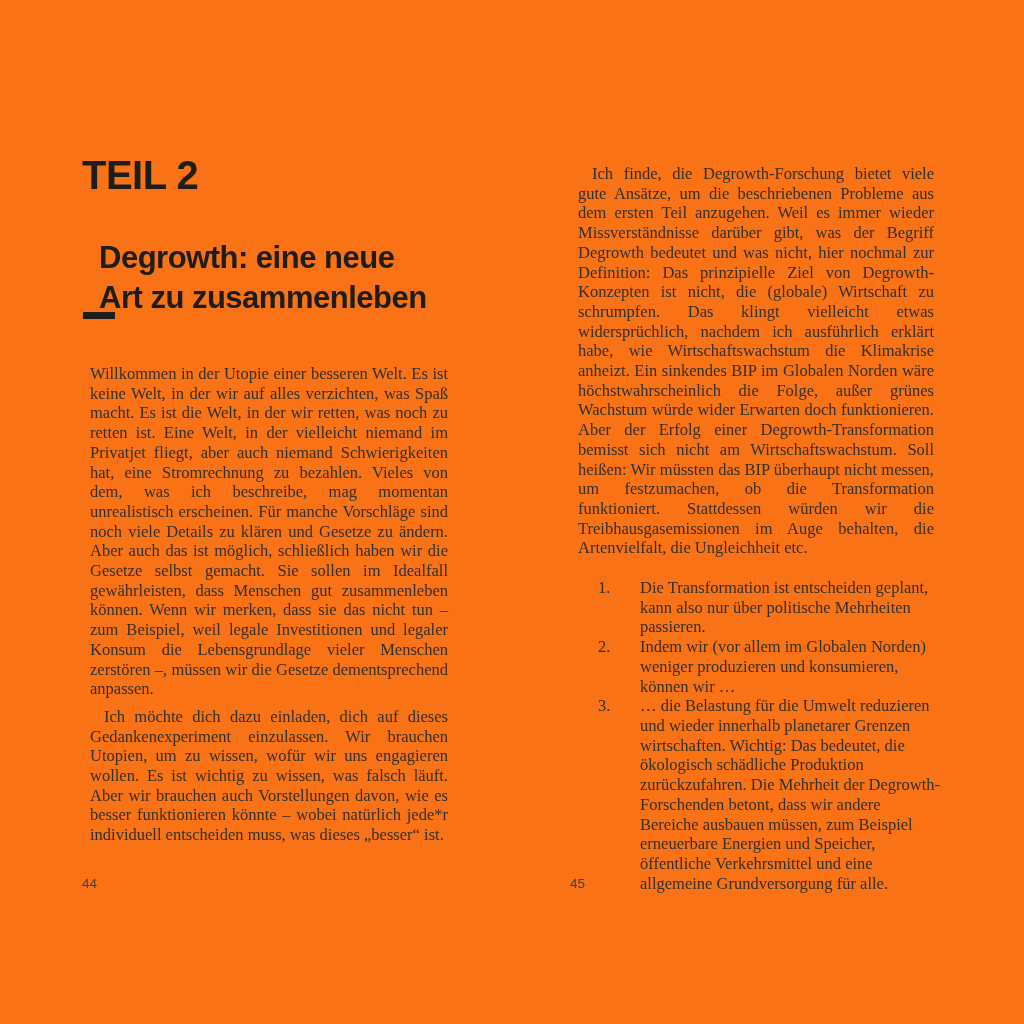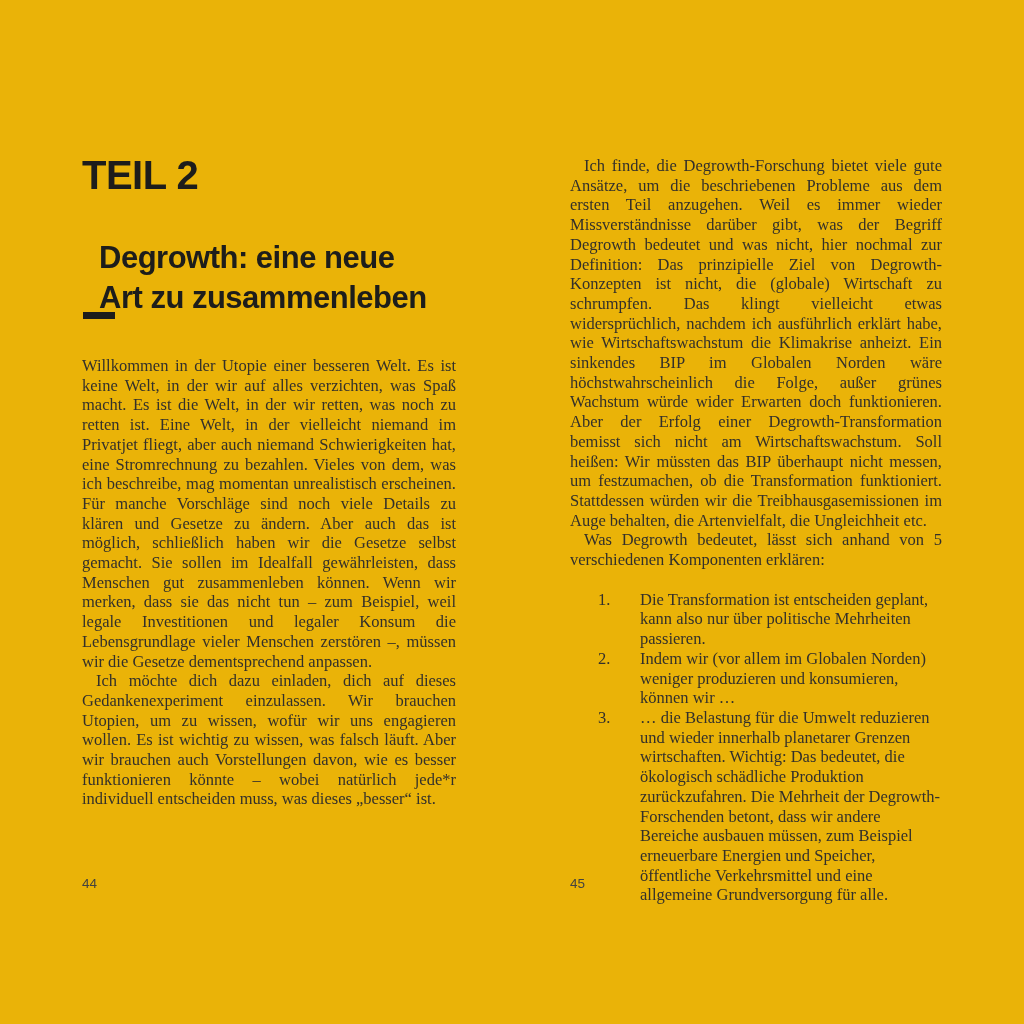--- a/index.html
+++ b/index.html
@@ -4,21 +4,21 @@
 <style>
   html, body {
     margin: 0;
     padding: 0;
     background: #ffffff;
   }
   .canvas {
     position: relative;
     width: 1024px;
     height: 1024px;
-    background: #eab308;
+    background: #f97316;
     overflow: hidden;
     font-family: "Liberation Serif", "DejaVu Serif", serif;
   }
   .page {
     position: absolute;
     top: 0;
     height: 1024px;
   }
   .page-left  { left: 82px;  width: 374px; }
   .page-right { left: 570px; width: 372px; }
@@ -63,21 +63,21 @@
     font-size: 16.5px;
     line-height: 19.7px;
     text-align: justify;
     hyphens: auto;
     -webkit-hyphens: auto;
   }
   .body-left  { top: 356px; }
   .body-right { top: 156px; }
 
   .body-block p {
-    margin: 0;
+    margin: 8px;
     padding: 0;
   }
   p.indented { text-indent: 14px; }
 
   .num-list {
     margin: 20px 0 0 0;
     padding: 0;
     list-style: none;
   }
   .num-list li {
@@ -123,21 +123,20 @@
       <p>Willkommen in der Utopie einer besseren Welt. Es ist keine Welt, in der wir auf alles verzichten, was Spaß macht. Es ist die Welt, in der wir retten, was noch zu retten ist. Eine Welt, in der vielleicht niemand im Privatjet fliegt, aber auch niemand Schwierigkeiten hat, eine Stromrechnung zu bezahlen. Vieles von dem, was ich beschreibe, mag momentan unrealistisch erscheinen. Für manche Vorschläge sind noch viele Details zu klären und Gesetze zu ändern. Aber auch das ist möglich, schließlich haben wir die Gesetze selbst gemacht. Sie sollen im Idealfall gewährleisten, dass Menschen gut zusammenleben können. Wenn wir merken, dass sie das nicht tun – zum Beispiel, weil legale Investitionen und legaler Konsum die Lebensgrundlage vieler Menschen zerstören –, müssen wir die Gesetze dementsprechend anpassen.</p>
       <p class="indented">Ich möchte dich dazu einladen, dich auf dieses Gedankenexperiment einzulassen. Wir brauchen Utopien, um zu wissen, wofür wir uns engagieren wollen. Es ist wichtig zu wissen, was falsch läuft. Aber wir brauchen auch Vorstellungen davon, wie es besser funktionieren könnte – wobei natürlich jede*r individuell entscheiden muss, was dieses „besser“ ist.</p>
     </div>
 
     <div class="page-number">44</div>
   </section>
 
   <section class="page page-right">
     <div class="body-block body-right">
       <p class="indented">Ich finde, die Degrowth-Forschung bietet viele gute Ansätze, um die beschriebenen Probleme aus dem ersten Teil anzugehen. Weil es immer wieder Missverständnisse darüber gibt, was der Begriff Degrowth bedeutet und was nicht, hier nochmal zur Definition: Das prinzipielle Ziel von Degrowth-Konzepten ist nicht, die (globale) Wirtschaft zu schrumpfen. Das klingt vielleicht etwas widersprüchlich, nachdem ich ausführlich erklärt habe, wie Wirtschaftswachstum die Klimakrise anheizt. Ein sinkendes BIP im Globalen Norden wäre höchstwahrscheinlich die Folge, außer grünes Wachstum würde wider Erwarten doch funktionieren. Aber der Erfolg einer Degrowth-Transformation bemisst sich nicht am Wirtschaftswachstum. Soll heißen: Wir müssten das BIP überhaupt nicht messen, um festzumachen, ob die Transformation funktioniert. Stattdessen würden wir die Treibhausgasemissionen im Auge behalten, die Artenvielfalt, die Ungleichheit etc.</p>
-      <p class="indented">Was Degrowth bedeutet, lässt sich anhand von 5 verschiedenen Komponenten erklären:</p>
 
       <ol class="num-list">
         <li>
           <span class="li-num">1.</span>
           <span>Die Transformation ist entscheiden geplant, kann also nur über politische Mehrheiten passieren.</span>
         </li>
         <li>
           <span class="li-num">2.</span>
           <span>Indem wir (vor allem im Globalen Norden) weniger produzieren und konsumieren, können wir …</span>
         </li>

